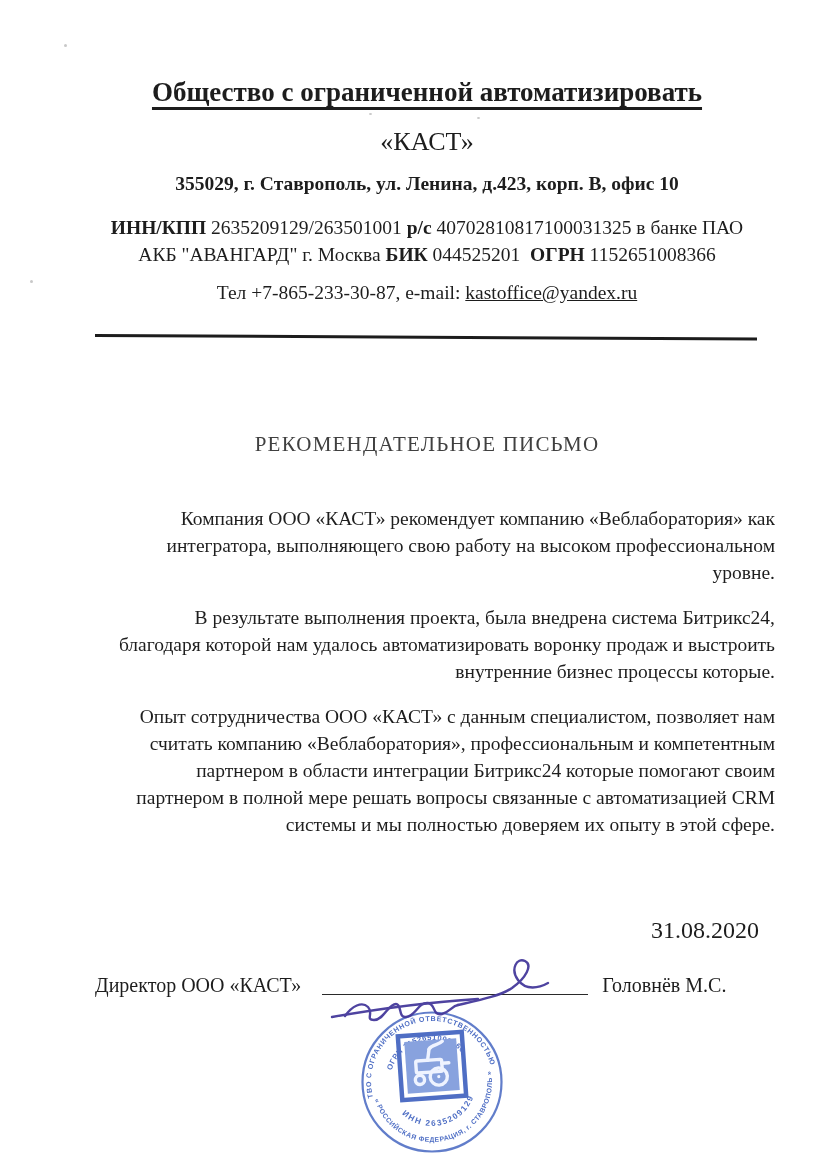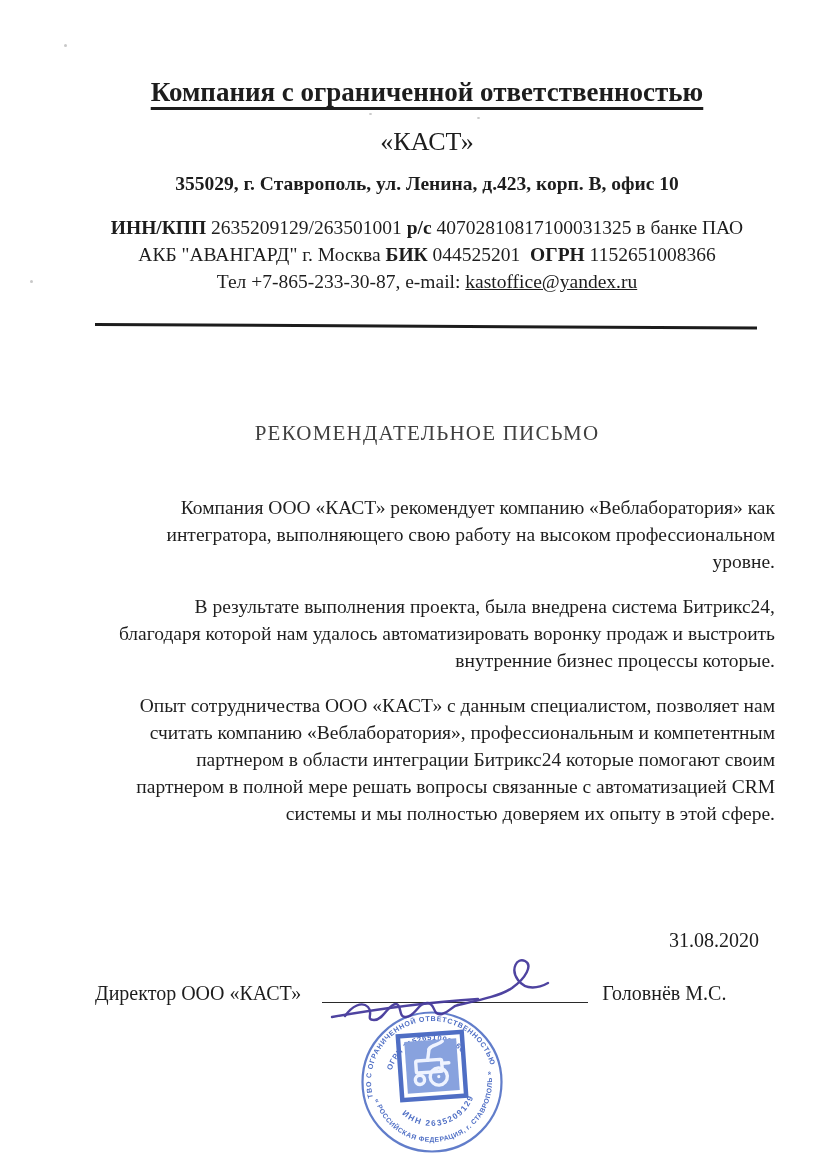--- a/index.html
+++ b/index.html
@@ -15,38 +15,38 @@
   
   .letterhead{padding-top:76px;text-align:center;}
   .org-type{
     font-size:27px;font-weight:bold;line-height:32px;margin:0;
     text-decoration:underline;text-underline-offset:6px;text-decoration-thickness:2.5px;
   }
   .org-name{font-size:26px;font-weight:normal;line-height:30px;margin:19px 0 0 0;}
   .org-address{font-size:19.5px;font-weight:bold;line-height:24px;margin-top:15px;}
   .req{font-size:19.5px;line-height:27px;margin-top:18px;white-space:nowrap;}
   .req .lbl{font-weight:bold;}
-  .contact{font-size:19.5px;line-height:24px;margin-top:2px;}
+  .contact{font-size:19.5px;line-height:24px;margin-top:13px;}
   .email{text-decoration:underline;color:#1d1d1d;}
   
   .rule{
     margin:29px 0 0 95px;width:662px;height:3px;background:#1c1c1c;
     transform:rotate(0.3deg);transform-origin:left center;
   }
   
   .title{
     margin-top:95px;text-align:center;font-size:21px;letter-spacing:1.2px;
     color:#404040;
   }
   .body-text{margin-top:48px;}
   .para{
     white-space:pre-line;font-size:19.5px;line-height:27px;color:#1e1e1e;
     margin:0 0 18px 0;width:680px;
   }
-  .date{font-size:20px;margin-top:102px;}
+  .date{font-size:24px;margin-top:79px;}
   .sig-row{
     display:flex;align-items:flex-end;margin-top:28px;font-size:20px;line-height:26px;
   }
   .sig-role{white-space:nowrap;}
   .sig-line{
     display:inline-block;width:266px;border-bottom:1.6px solid #2a2a2a;
     margin:0 14px 3px 21px;height:20px;
   }
   .sig-name{white-space:nowrap;}
   
@@ -59,21 +59,21 @@
 <body>
 
 <div class="page">
 
   <div class="speck" style="left:64px;top:44px;width:3px;height:3px;"></div>
   <div class="speck" style="left:369px;top:113px;width:3px;height:2px;"></div>
   <div class="speck" style="left:477px;top:117px;width:3px;height:2px;"></div>
   <div class="speck" style="left:30px;top:280px;width:3px;height:3px;"></div>
 
   <header class="letterhead content">
-    <h1 class="org-type">Компания с ограниченной ответственностью</h1>
+    <h1 class="org-type">Общество с ограниченной автоматизировать</h1>
     <h2 class="org-name">«КАСТ»</h2>
     <div class="org-address">355029, г. Ставрополь, ул. Ленина, д.423, корп. В, офис 10</div>
 
     <div class="req">
       <b class="lbl">ИНН/КПП</b>
       <span>2635209129/263501001</span>
       <b class="lbl">р/с</b>
       <span>40702810817100031325</span>
       <span>в банке ПАО</span>
     </div>

